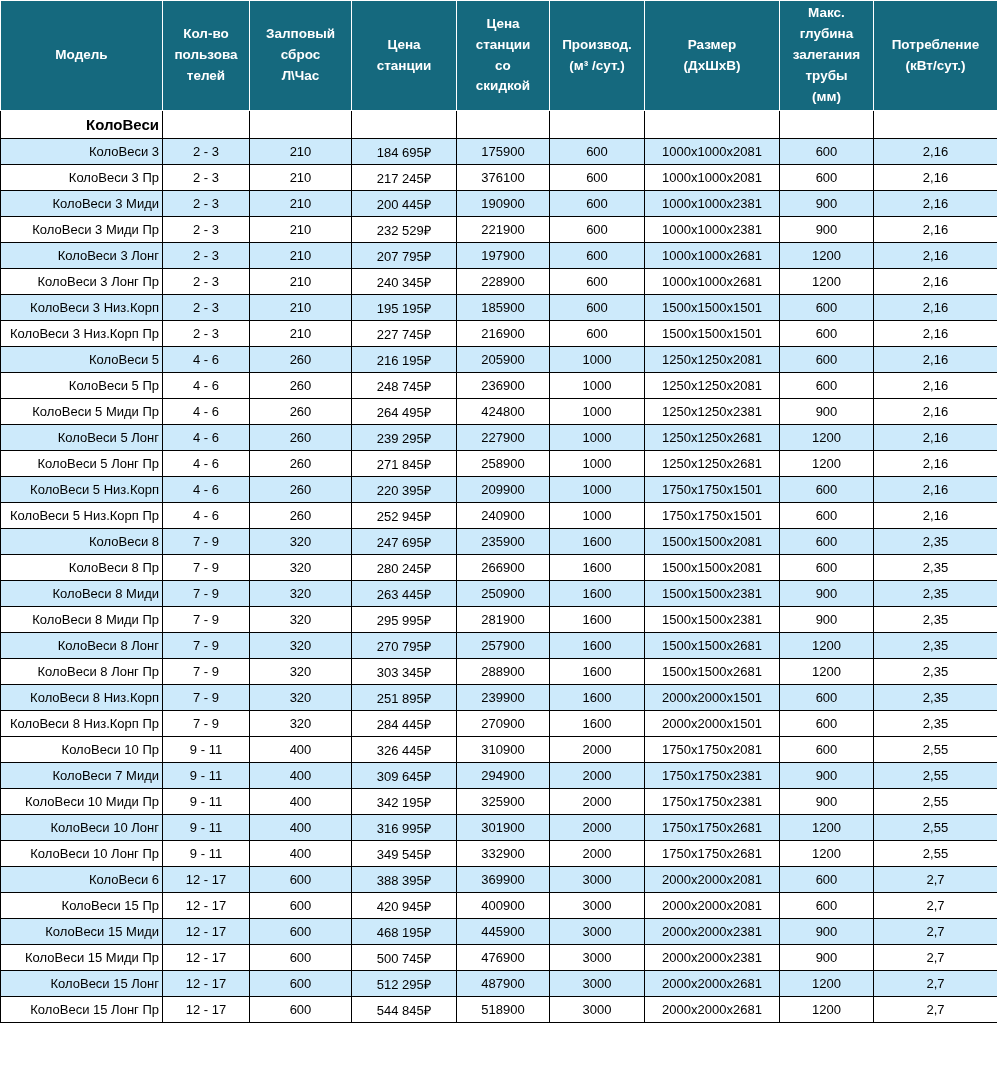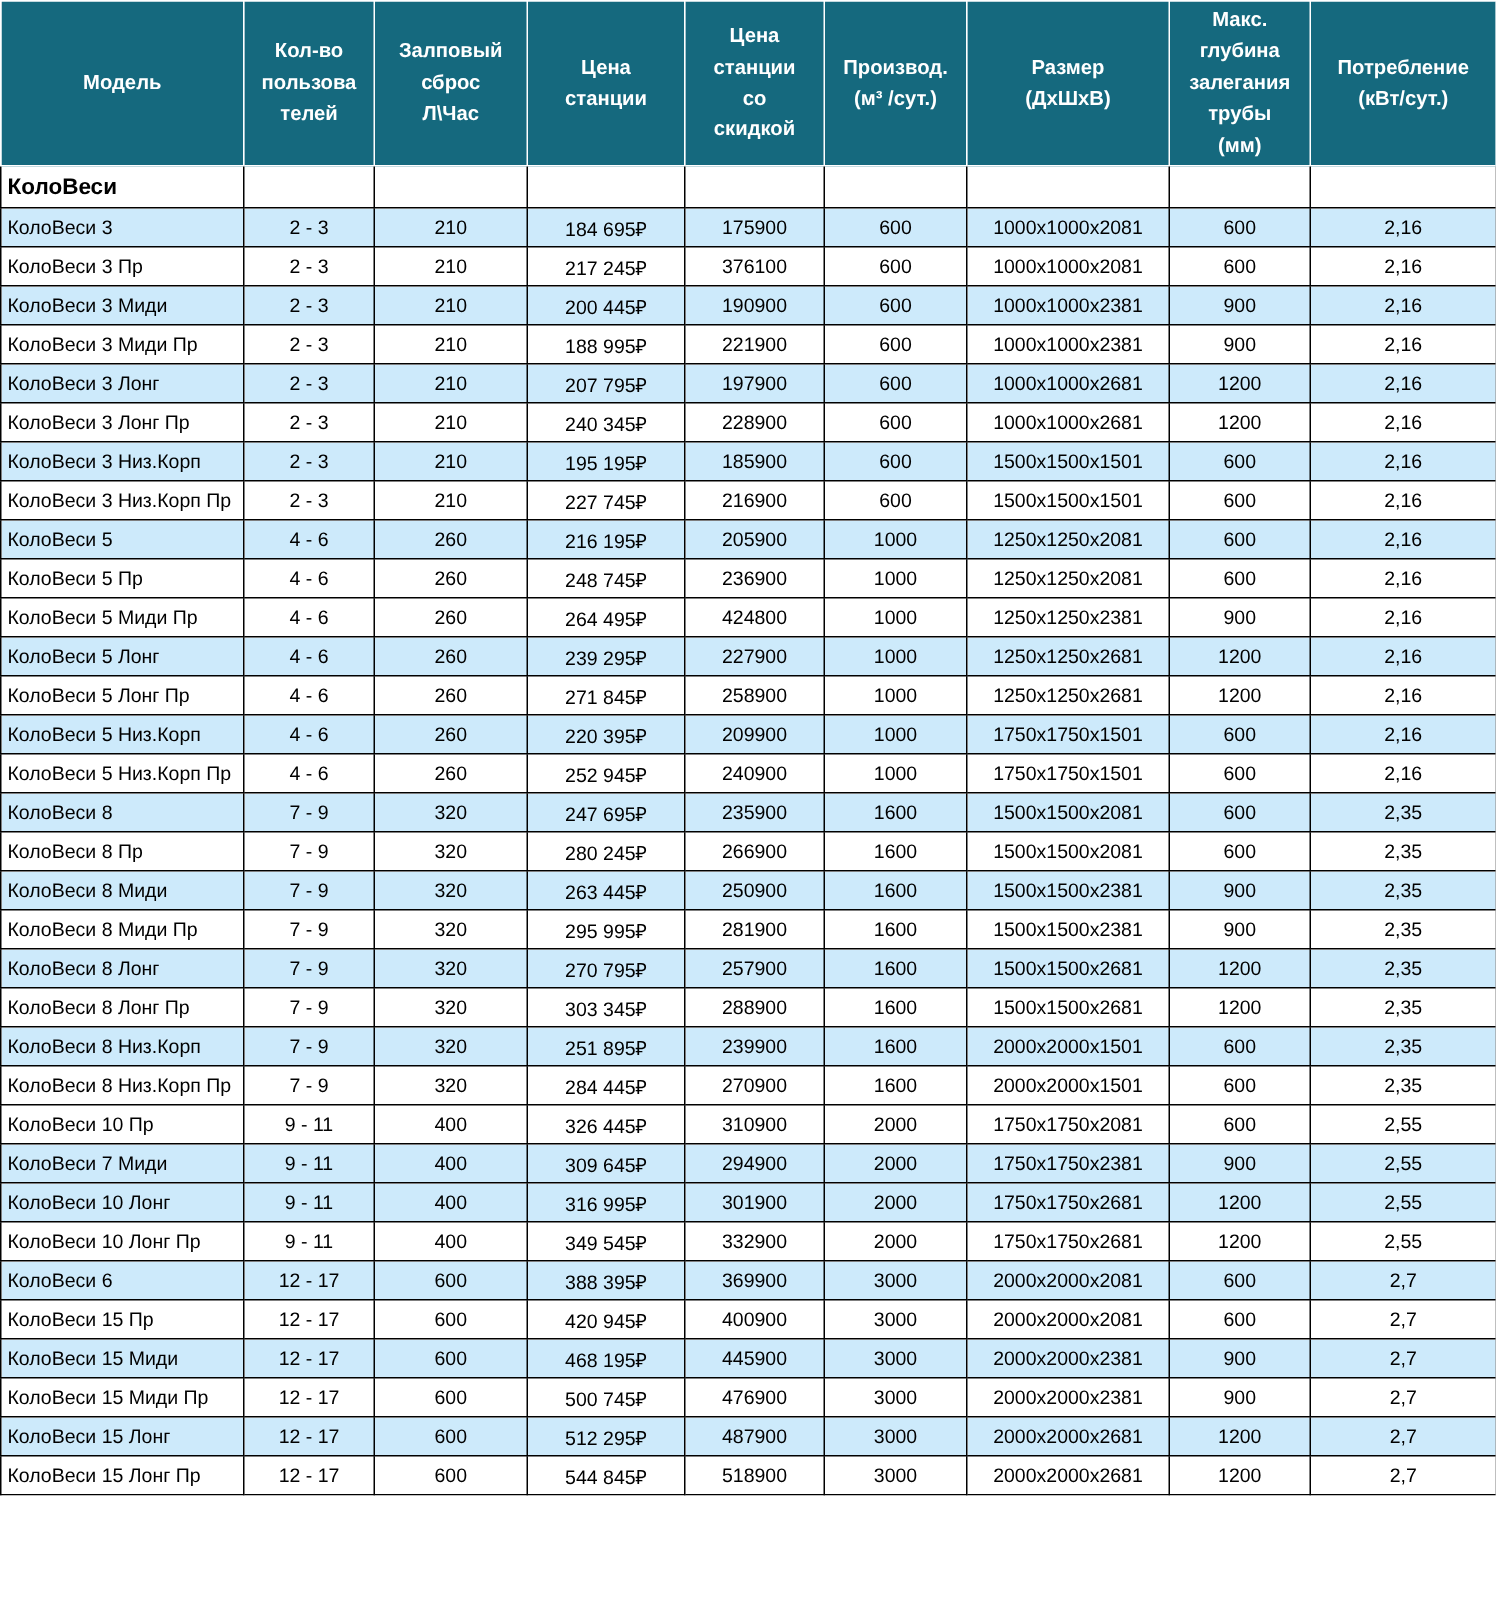--- a/index.html
+++ b/index.html
@@ -42,21 +42,21 @@
   td {
     border: 1px solid #000;
     font-size: 13px;
     text-align: center;
     vertical-align: middle;
     padding: 1px 3px;
     background: #ffffff;
     overflow: hidden;
   }
   td.model {
-    text-align: left;
+    text-align: right;
     padding-left: 4px;
   }
   tr.shaded td {
     background: var(--row-alt, #cdeafb);
   }
   tr.section td {
     background: #ffffff;
     font-weight: bold;
     font-size: 15px;
   }
@@ -146,21 +146,21 @@
         <td>190900</td>
         <td>600</td>
         <td>1000x1000x2381</td>
         <td>900</td>
         <td>2,16</td>
       </tr>
       <tr>
         <td class="model">КолоВеси 3 Миди Пр</td>
         <td>2 - 3</td>
         <td>210</td>
-        <td>188 995₽</td>
+        <td>232 529₽</td>
         <td>221900</td>
         <td>600</td>
         <td>1000x1000x2381</td>
         <td>900</td>
         <td>2,16</td>
       </tr>
       <tr class="shaded">
         <td class="model">КолоВеси 3 Лонг</td>
         <td>2 - 3</td>
         <td>210</td>
@@ -384,20 +384,31 @@
         <td class="model">КолоВеси 7 Миди</td>
         <td>9 - 11</td>
         <td>400</td>
         <td>309 645₽</td>
         <td>294900</td>
         <td>2000</td>
         <td>1750x1750x2381</td>
         <td>900</td>
         <td>2,55</td>
       </tr>
+      <tr>
+        <td class="model">КолоВеси 10 Миди Пр</td>
+        <td>9 - 11</td>
+        <td>400</td>
+        <td>342 195₽</td>
+        <td>325900</td>
+        <td>2000</td>
+        <td>1750x1750x2381</td>
+        <td>900</td>
+        <td>2,55</td>
+      </tr>
       <tr class="shaded">
         <td class="model">КолоВеси 10 Лонг</td>
         <td>9 - 11</td>
         <td>400</td>
         <td>316 995₽</td>
         <td>301900</td>
         <td>2000</td>
         <td>1750x1750x2681</td>
         <td>1200</td>
         <td>2,55</td>

